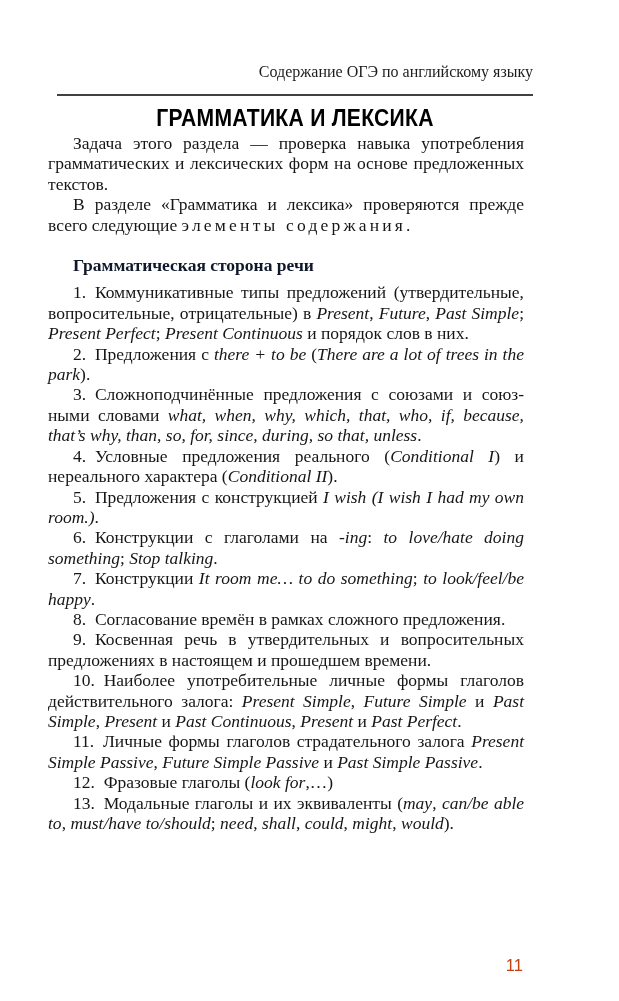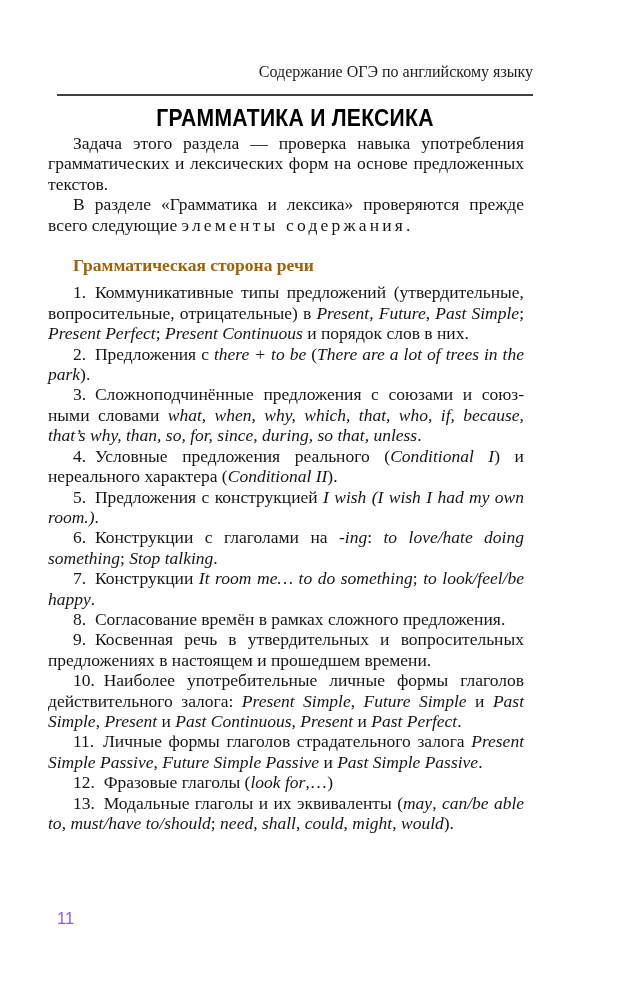--- a/index.html
+++ b/index.html
@@ -51,30 +51,31 @@
     text-align: justify;
     color: var(--text, #161616);
     hyphens: manual;
   }
   .content p { margin: 0; text-indent: 25px; }
   .section-heading {
     font-weight: bold;
     margin-top: 20px !important;
     margin-bottom: 7px !important;
     text-align: left;
-    color: #a16207;
+    color: #0f172a;
   }
   .s-i { font-style: italic; }
   .s-sp { letter-spacing: 3.2px; }
   .folio {
     position: absolute;
-    top: 909px; left: 57px; width: 466px;
+    top: 956px; left: 57px; width: 466px;
+    text-align: right;
     font-family: "Liberation Sans", sans-serif;
     font-size: 16.5px;
-    color: #8b5cf6;
+    color: #c2410c;
   }
 </style>
 </head>
 <body>
 
 <div class="page" style="--bg: #ffffff; --text: #161616; --rule: #414141;">
   <div class="running-header">Содержание ОГЭ по английскому языку</div>
   <div class="header-rule"></div>
   <h1 class="doc-title">ГРАММАТИКА И ЛЕКСИКА</h1>
   <div class="content">

